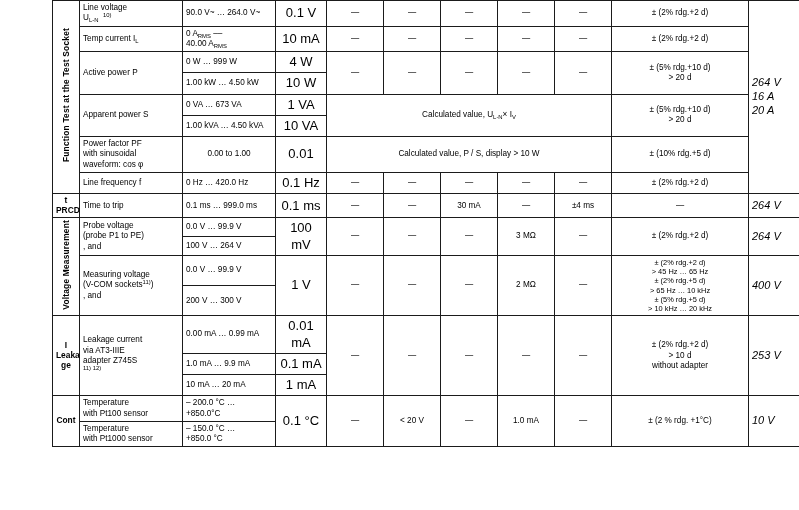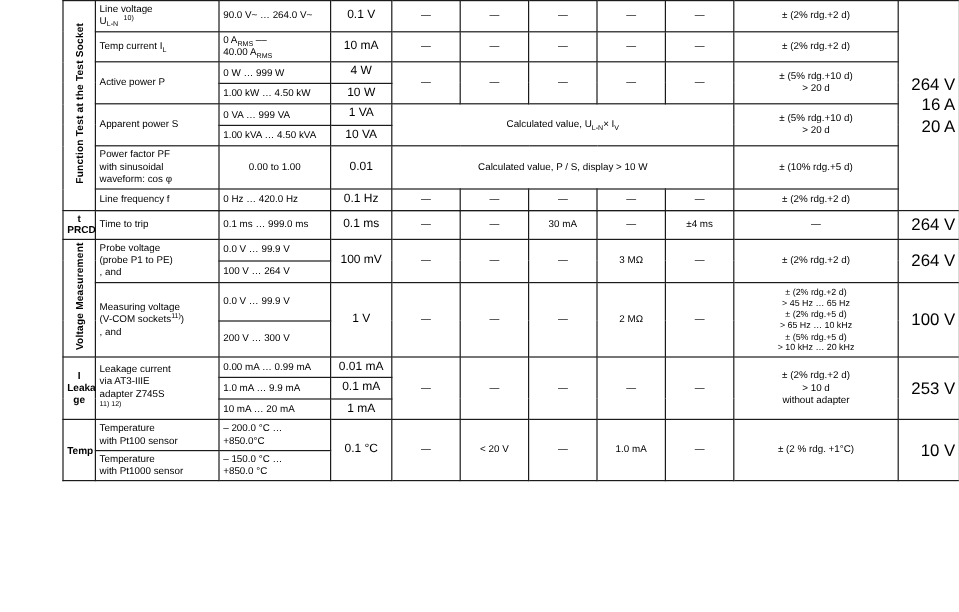--- a/index.html
+++ b/index.html
@@ -58,35 +58,36 @@
     font-size: 8.2px;
   }
   .rng {
     width: 86px;
     font-size: 8.2px;
     padding-left: 5px;
   }
   .res {
     width: 44px;
     text-align: center;
-    font-size: 10px;
+    font-size: 13px;
   }
   .dash {
     width: 50px;
     text-align: center;
   }
   .acc {
     width: 130px;
     text-align: center;
     font-size: 8.2px;
   }
   .volt {
     width: 44px;
-    text-align: right;
-    font-size: 14px;
+    text-align: left;
+    font-size: 11px;
+    font-style: italic;
   }
   .dur {
     width: 44px;
     text-align: center;
     font-size: 8.2px;
   }
   .ctr { text-align: center; }
   sub { font-size: 0.72em; vertical-align: baseline; position: relative; top: 2px; }
   sup { font-size: 0.72em; vertical-align: baseline; position: relative; top: -3px; }
   .tiny { font-size: 7.4px; }
@@ -159,21 +160,21 @@
     </td>
   </tr>
 
   <tr>
     <td class="rng">1.00 kW … 4.50 kW</td>
     <td class="res">10 W</td>
   </tr>
 
   <tr>
     <td class="fn" rowspan="2">Apparent power S</td>
-    <td class="rng">0 VA … 999 VA</td>
+    <td class="rng">0 VA … 673 VA</td>
     <td class="res">1 VA</td>
     <td class="ctr" colspan="5" rowspan="2">
       <span>Calculated value, U</span><sub>L-N</sub><span>× I</span><sub>V</sub>
     </td>
     <td class="acc lh-tight" rowspan="2">
       <span>± (5% rdg.+10 d)</span><br>
       <span>&gt; 20 d</span>
     </td>
   </tr>
 
@@ -265,21 +266,21 @@
     <td class="dash" rowspan="2">2 MΩ</td>
     <td class="dash" rowspan="2">—</td>
     <td class="acc lh-tight tiny" rowspan="2">
       <span>± (2% rdg.+2 d)</span><br>
       <span>&gt; 45 Hz … 65 Hz</span><br>
       <span>± (2% rdg.+5 d)</span><br>
       <span>&gt; 65 Hz … 10 kHz</span><br>
       <span>± (5% rdg.+5 d)</span><br>
       <span>&gt; 10 kHz … 20 kHz</span>
     </td>
-    <td class="volt" rowspan="2">100 V</td>
+    <td class="volt" rowspan="2">400 V</td>
   </tr>
 
   <tr>
     <td class="rng">200 V … 300 V</td>
   </tr>
 
   <tr>
     <td class="grp plain lh-tight" rowspan="3">
       <span>I</span><br>
       <span>Leaka</span><br>
@@ -311,21 +312,21 @@
     <td class="rng">1.0 mA … 9.9 mA</td>
     <td class="res">0.1 mA</td>
   </tr>
 
   <tr>
     <td class="rng">10 mA … 20 mA</td>
     <td class="res">1 mA</td>
   </tr>
 
   <tr>
-    <td class="grp plain" rowspan="2">Temp</td>
+    <td class="grp plain" rowspan="2">Cont</td>
     <td class="fn lh-tight">
       <span>Temperature</span><br>
       <span>with Pt100 sensor</span>
     </td>
     <td class="rng lh-tight">
       <span>– 200.0 °C …</span><br>
       <span>+850.0°C</span>
     </td>
     <td class="res" rowspan="2">0.1 °C</td>
     <td class="dash" rowspan="2">—</td>

